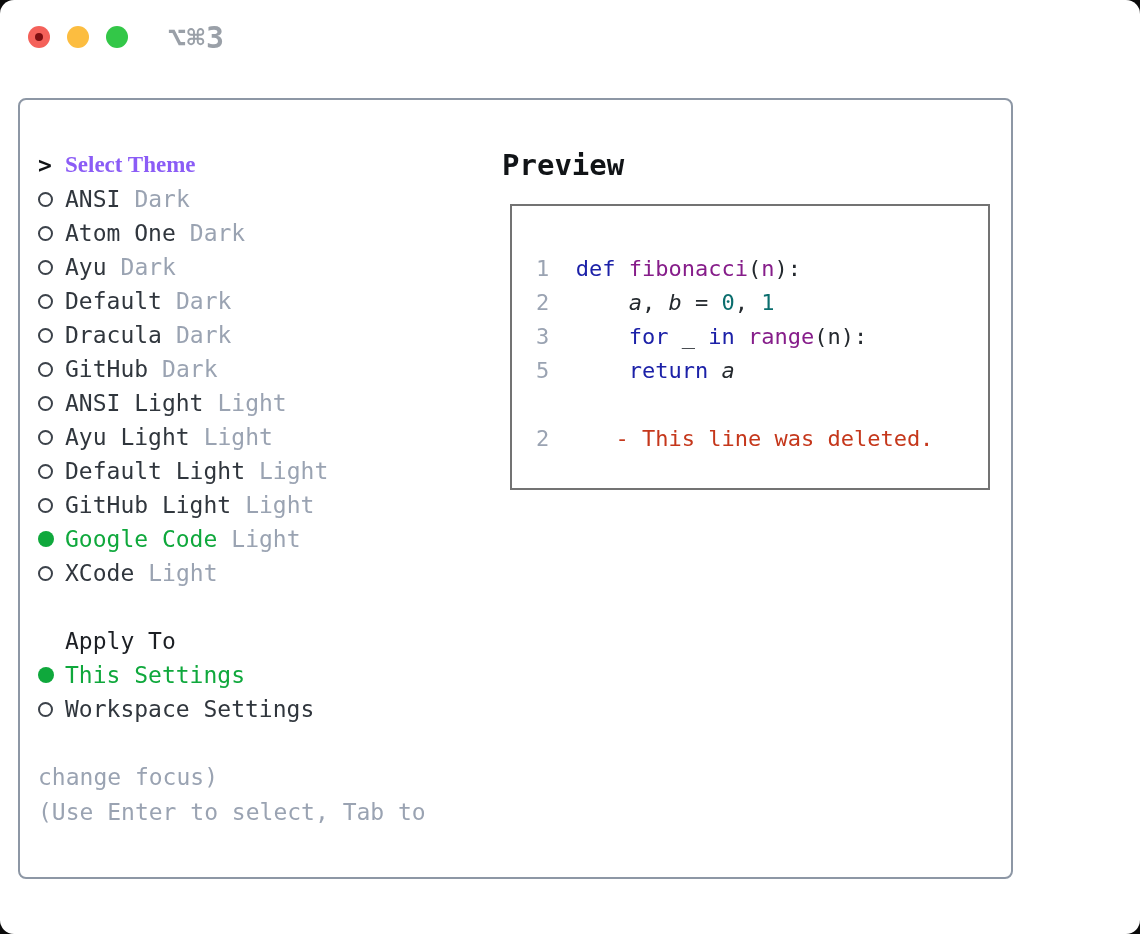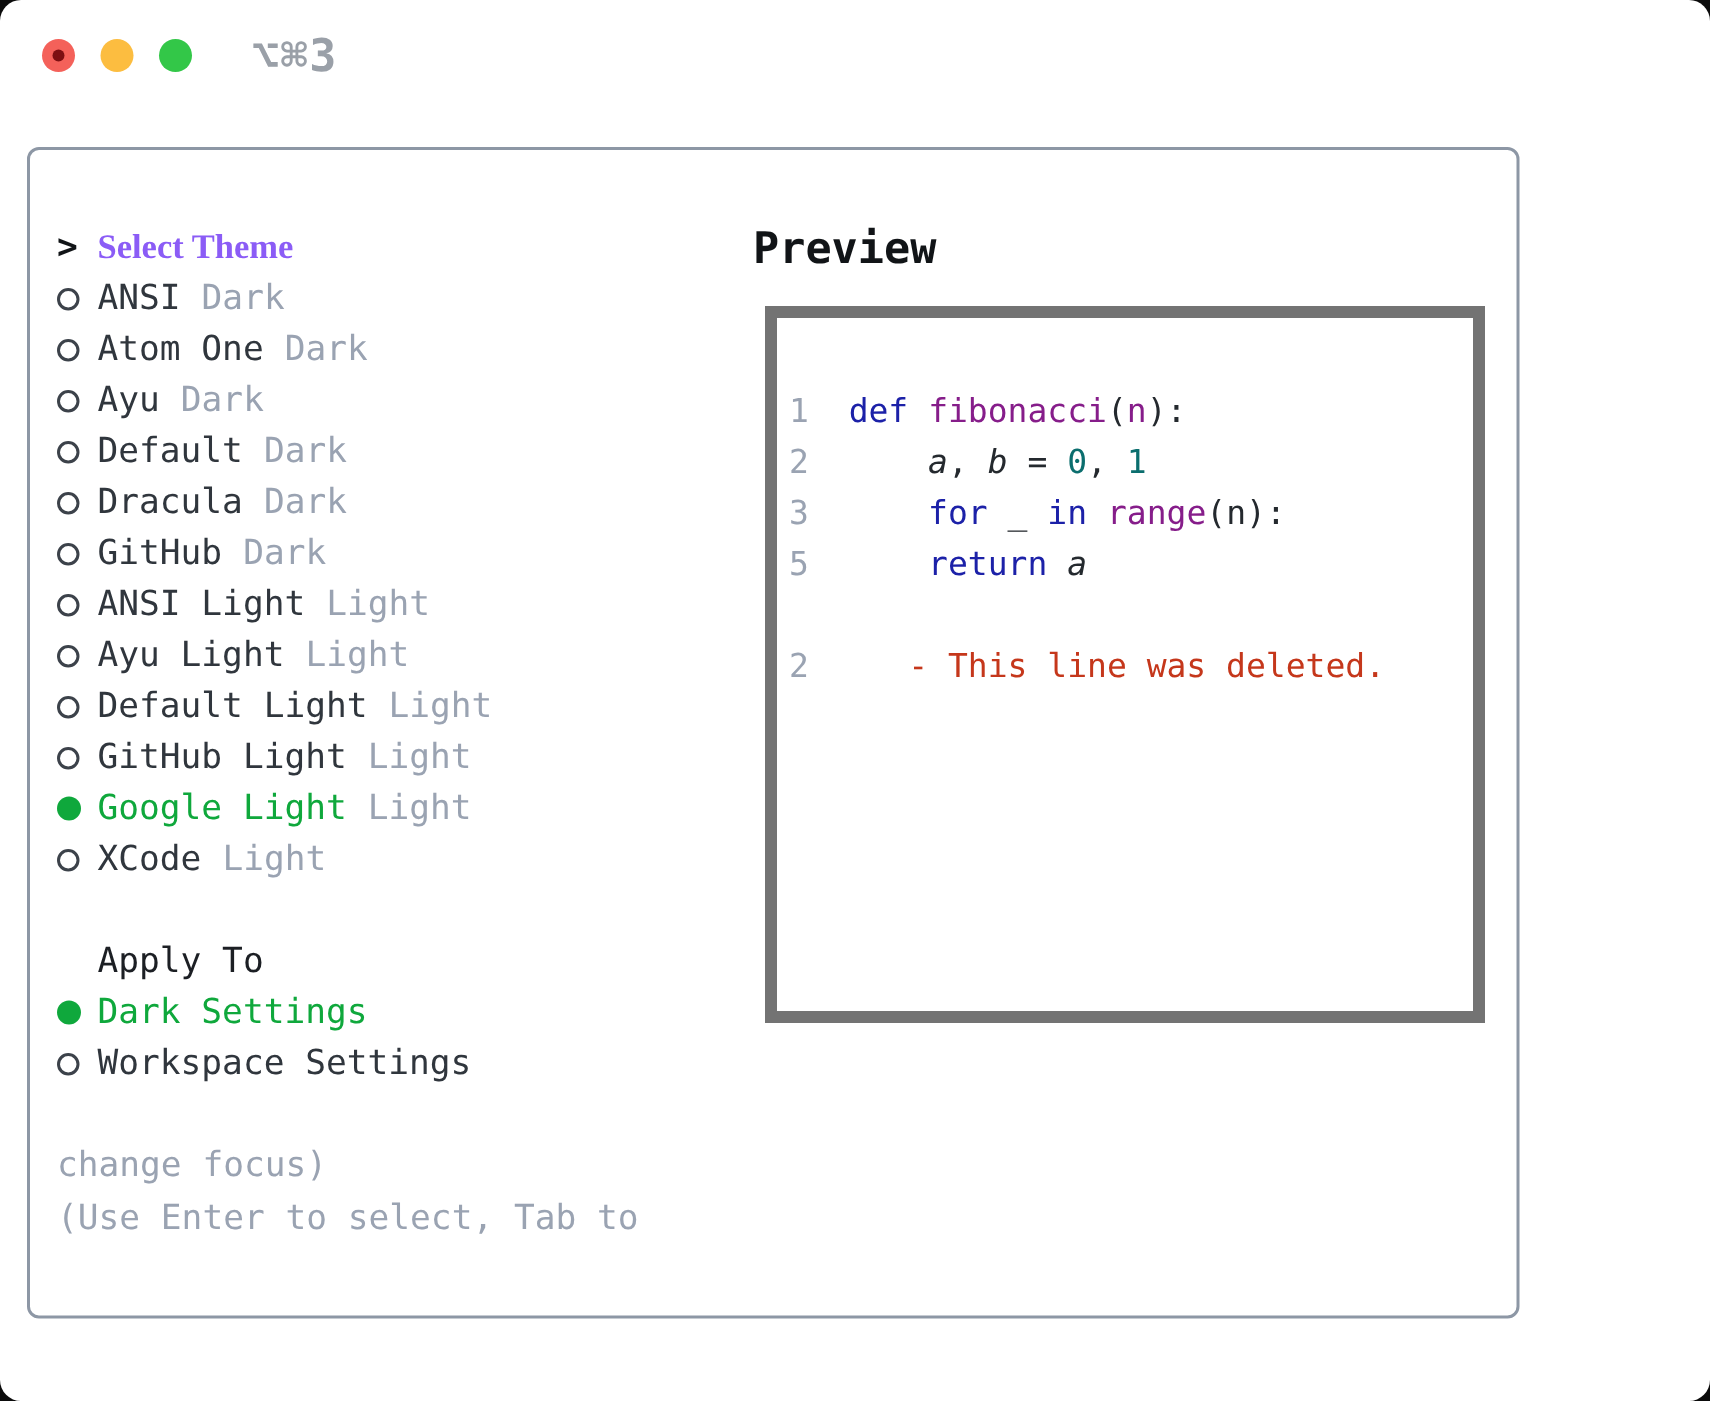--- a/index.html
+++ b/index.html
@@ -28,23 +28,23 @@
   .prompt{font-weight:bold;color:#111417;font-size:23px;}
   .hdr{font-weight:bold;color:#8b5cf6;font-family:Liberation Serif, serif;}
   .vr{color:#9aa3b2;margin-left:14px;}
   .row.selected .nm{color:#0fa83c;}
   .spacer{height:34px;}
   .apply-title{color:#1c1f24;text-align:right;}
   .help{margin-top:0;font-size:23px;line-height:35px;color:#9aa3b2;}
   
   .preview-title{position:absolute;left:482px;top:48px;height:34px;display:flex;
                  align-items:center;font-size:29px;font-weight:bold;color:#111417;}
-  .preview-box{position:absolute;left:490px;top:104px;width:480px;height:478px;
-               border:8px solid #737373;box-sizing:border-box;background:#fff;
-               padding:46px 0 0 8px;overflow:hidden;}
+  .preview-box{position:absolute;left:490px;top:104px;width:480px;height:286px;
+               border:2px solid #737373;box-sizing:border-box;background:#fff;
+               padding:46px 0 0 24px;overflow:hidden;}
   pre.code-line{margin:0;font-family:"DejaVu Sans Mono",monospace;font-size:22px;
                 line-height:34px;height:34px;color:#24292e;white-space:pre;}
   .lineno{color:#9aa3b2;}
   .tok-kw{color:#1c21a8;}
   .tok-fn{color:#861d8a;}
   .tok-num{color:#0b6e6e;}
   .tok-pl{color:#24292e;}
   .tok-var{color:#24292e;font-style:italic;}
   .diff-context{color:#8b8f94;}
   .diff-deleted{color:#c5371b;margin-top:45px;}
@@ -140,21 +140,21 @@
             <span class="mark">
               <span class="dot"></span>
             </span>
             <span class="nm">GitHub Light</span>
             <span class="vr">Light</span>
           </div>
           <div class="row selected">
             <span class="mark">
               <span class="dot sel"></span>
             </span>
-            <span class="nm">Google Light</span>
+            <span class="nm">Google Code</span>
             <span class="vr">Light</span>
           </div>
           <div class="row">
             <span class="mark">
               <span class="dot"></span>
             </span>
             <span class="nm">XCode</span>
             <span class="vr">Light</span>
           </div>
         </div>
@@ -164,21 +164,21 @@
       <div class="row">
         <span class="mark"></span>
         <span class="apply-title">Apply To</span>
       </div>
 
       <div id="apply-list">
           <div class="row selected">
             <span class="mark">
               <span class="dot sel"></span>
             </span>
-            <span class="nm">Dark Settings</span>
+            <span class="nm">This Settings</span>
           </div>
           <div class="row">
             <span class="mark">
               <span class="dot"></span>
             </span>
             <span class="nm">Workspace Settings</span>
           </div>
         </div>
 
       <div class="spacer"></div>

